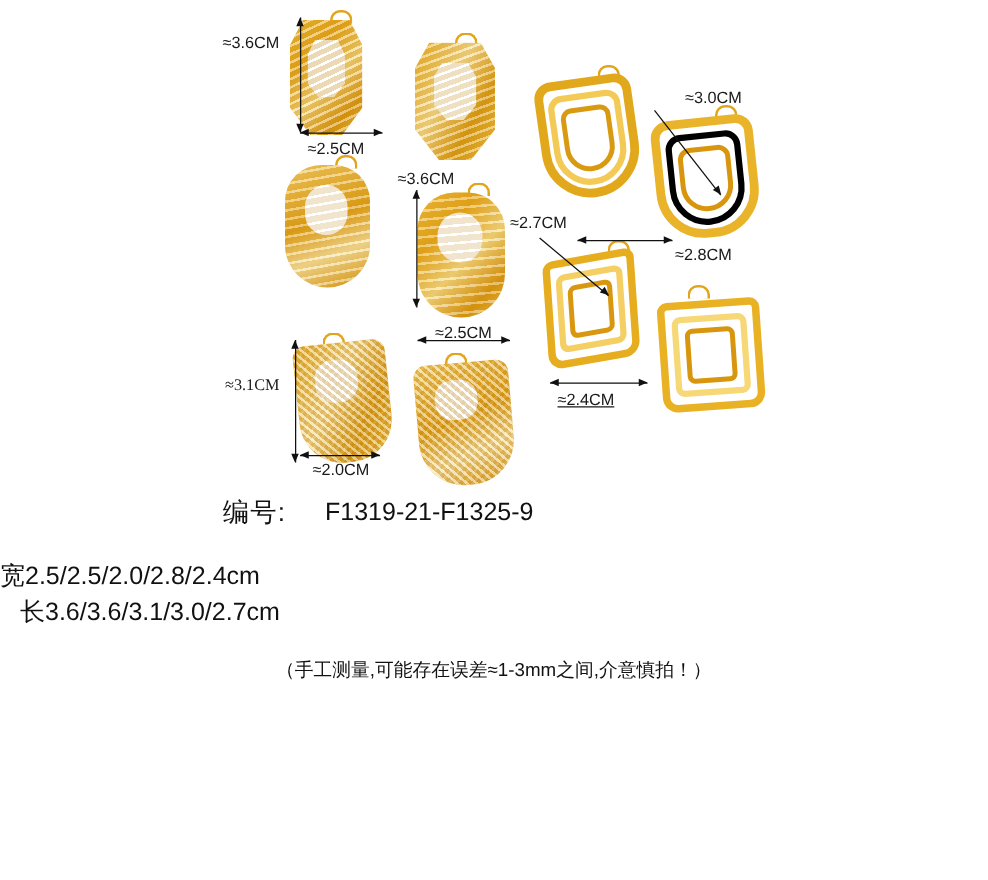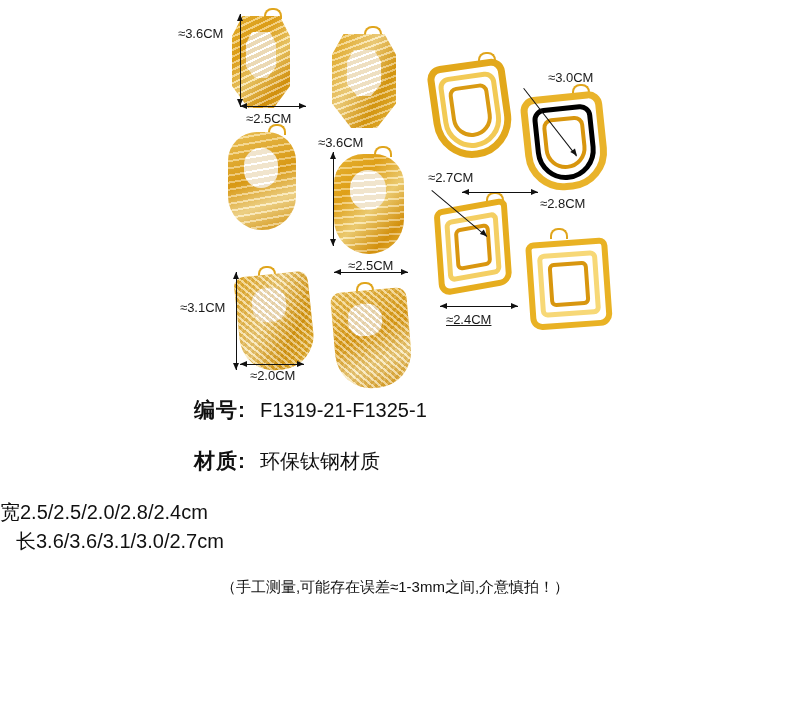--- a/index.html
+++ b/index.html
@@ -122,24 +122,24 @@
     width: 790px;
   }
   .spec-row {
     display: flex;
     align-items: flex-start;
     margin-bottom: 22px;
   }
   .spec-label {
     width: 260px;
     text-align: right;
-    padding-right: 14px;
+    padding-right: 31px;
     box-sizing: border-box;
     font-size: 21px;
-    font-weight: bold;
+    font-weight: normal;
     color: #111;
     letter-spacing: 1px;
     font-family: "Liberation Sans", sans-serif;
   }
   .spec-value {
     font-size: 20px;
     color: #111;
     font-family: "Liberation Sans", sans-serif;
   }
   .spec-value .line {
@@ -289,55 +289,49 @@
 
     <div class="dim" style="left:246px; top:111px;">≈2.5CM</div>
     <div class="arrow-h" style="left:240px; top:106px; width:66px;"></div>
 
     <div class="dim" style="left:318px; top:135px;">≈3.6CM</div>
     <div class="arrow-v" style="left:333px; top:152px; height:94px;"></div>
 
     <div class="dim" style="left:348px; top:258px;">≈2.5CM</div>
     <div class="arrow-h" style="left:334px; top:272px; width:74px;"></div>
 
-    <div class="dim" style="left:180px; top:300px;">≈3.1CM</div>
+    <div class="dim" style="left:180px; top:300px;font-family:Liberation Serif, serif;">≈3.1CM</div>
     <div class="arrow-v" style="left:236px; top:272px; height:98px;"></div>
 
     <div class="dim" style="left:250px; top:368px;">≈2.0CM</div>
     <div class="arrow-h" style="left:240px; top:364px; width:64px;"></div>
 
     <div class="dim" style="left:548px; top:70px;">≈3.0CM</div>
     <div class="arrow-d" style="left:524px; top:88px; width:86px; transform: rotate(52deg);"></div>
 
     <div class="dim" style="left:540px; top:196px;">≈2.8CM</div>
     <div class="arrow-h" style="left:462px; top:192px; width:76px;"></div>
 
-    <div class="dim" style="left:428px; top:170px;">≈2.7CM</div>
+    <div class="dim" style="left:408px; top:170px;">≈2.7CM</div>
     <div class="arrow-d" style="left:432px; top:190px; width:72px; transform: rotate(40deg);"></div>
 
     <div class="dim" style="left:446px; top:312px;text-decoration:underline;">≈2.4CM</div>
     <div class="arrow-h" style="left:440px; top:306px; width:78px;"></div>
 
   </div>
 
   <div id="specs">
 
     <div class="spec-row">
       <div class="spec-label">编号:</div>
       <div class="spec-value">
-        <span class="line">F1319-21-F1325-1</span>
+        <span class="line">F1319-21-F1325-9</span>
       </div>
     </div>
 
-    <div class="spec-row">
-      <div class="spec-label">材质:</div>
-      <div class="spec-value">
-        <span class="line">环保钛钢材质</span>
-      </div>
-    </div>
 
 
     <div class="spec-row">
       <div class="spec-value">
         <span class="line">宽2.5/2.5/2.0/2.8/2.4cm</span>
         <span class="line indent">长3.6/3.6/3.1/3.0/2.7cm</span>
       </div>
     </div>
 
     <div id="note">（手工测量,可能存在误差≈1-3mm之间,介意慎拍！）</div>

